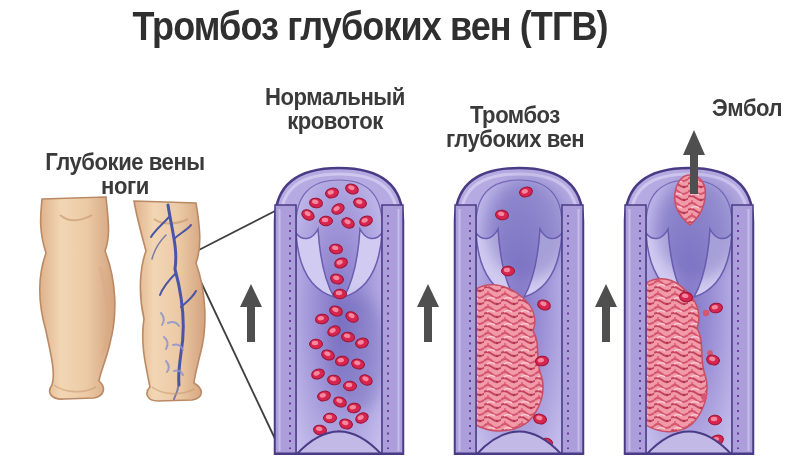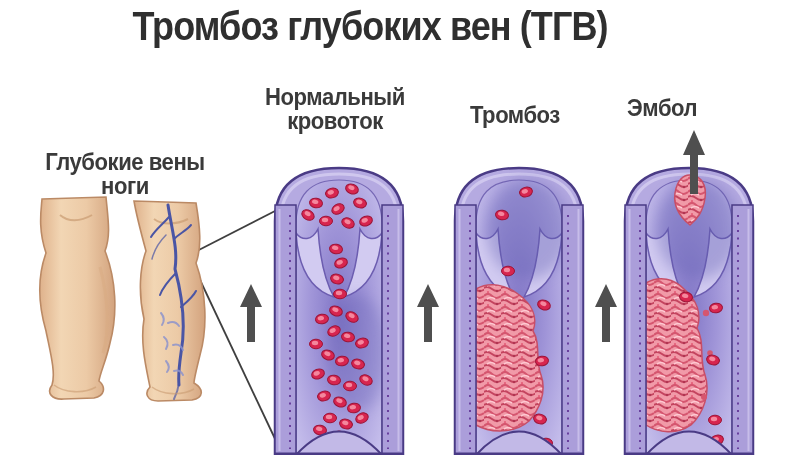--- a/index.html
+++ b/index.html
@@ -7,21 +7,21 @@
          font-family:"Liberation Sans",sans-serif;padding-left:36px;}
   .title{position:absolute;top:4px;left:-30px;width:800px;text-align:center;
          font-weight:bold;font-size:40px;color:#2f2f2f;}
   .cond{display:inline-block;transform:scaleX(.9);transform-origin:center;letter-spacing:-1px;}
   .lbl{position:absolute;text-align:center;font-weight:bold;color:#3a3a3a;
        font-size:24px;line-height:24px;}
   .lbl .cond{letter-spacing:-0.5px;transform:scaleX(.92);}
   #legs-label{left:20px;top:150px;width:210px;font-size:24px;}
   #lbl-normal{left:255px;top:85px;width:160px;}
   #lbl-thrombosis{left:435px;top:85px;width:160px;margin-top:18px;}
-  #lbl-embolus{left:602px;top:96px;width:120px;}
+  #lbl-embolus{left:665px;top:96px;width:120px;text-align:right;}
   .vein{position:absolute;top:163px;width:138px;height:292px;}
   #vein-normal{left:270px;}
   #vein-thrombosis{left:450px;}
   #vein-embolus{left:620px;}
   .arrow{position:absolute;}
   #arrow-legs{left:236px;top:284px;}
   #arrow-mid1{left:413px;top:284px;}
   #arrow-mid2{left:591px;top:284px;}
   #arrow-embolus{left:679px;top:130px;}
   #legs-svg{position:absolute;left:8px;top:195px;}
@@ -39,20 +39,21 @@
   <div class="lbl" id="legs-label" style="color: rgb(58, 58, 58);">
     <span class="cond">Глубокие вены ноги</span>
   </div>
 
   <div class="lbl" id="lbl-normal" style="color: rgb(58, 58, 58);">
     <div><span class="cond">Нормальный</span></div>
     <div><span class="cond">кровоток</span></div>
   </div>
   <div class="lbl" id="lbl-thrombosis" style="color: rgb(58, 58, 58);">
     <div><span class="cond">Тромбоз</span></div>
+    <div><span class="cond">глубоких вен</span></div>
   </div>
   <div class="lbl" id="lbl-embolus" style="color: rgb(58, 58, 58);">
     <div><span class="cond">Эмбол</span></div>
   </div>
 
   <svg id="callout-svg" width="800" height="460">
     <line x1="191" y1="254" x2="277" y2="210" stroke="#3f3f3f" stroke-width="1.8"></line>
     <line x1="192" y1="263" x2="277" y2="443" stroke="#3f3f3f" stroke-width="1.8"></line>
   </svg>
 

